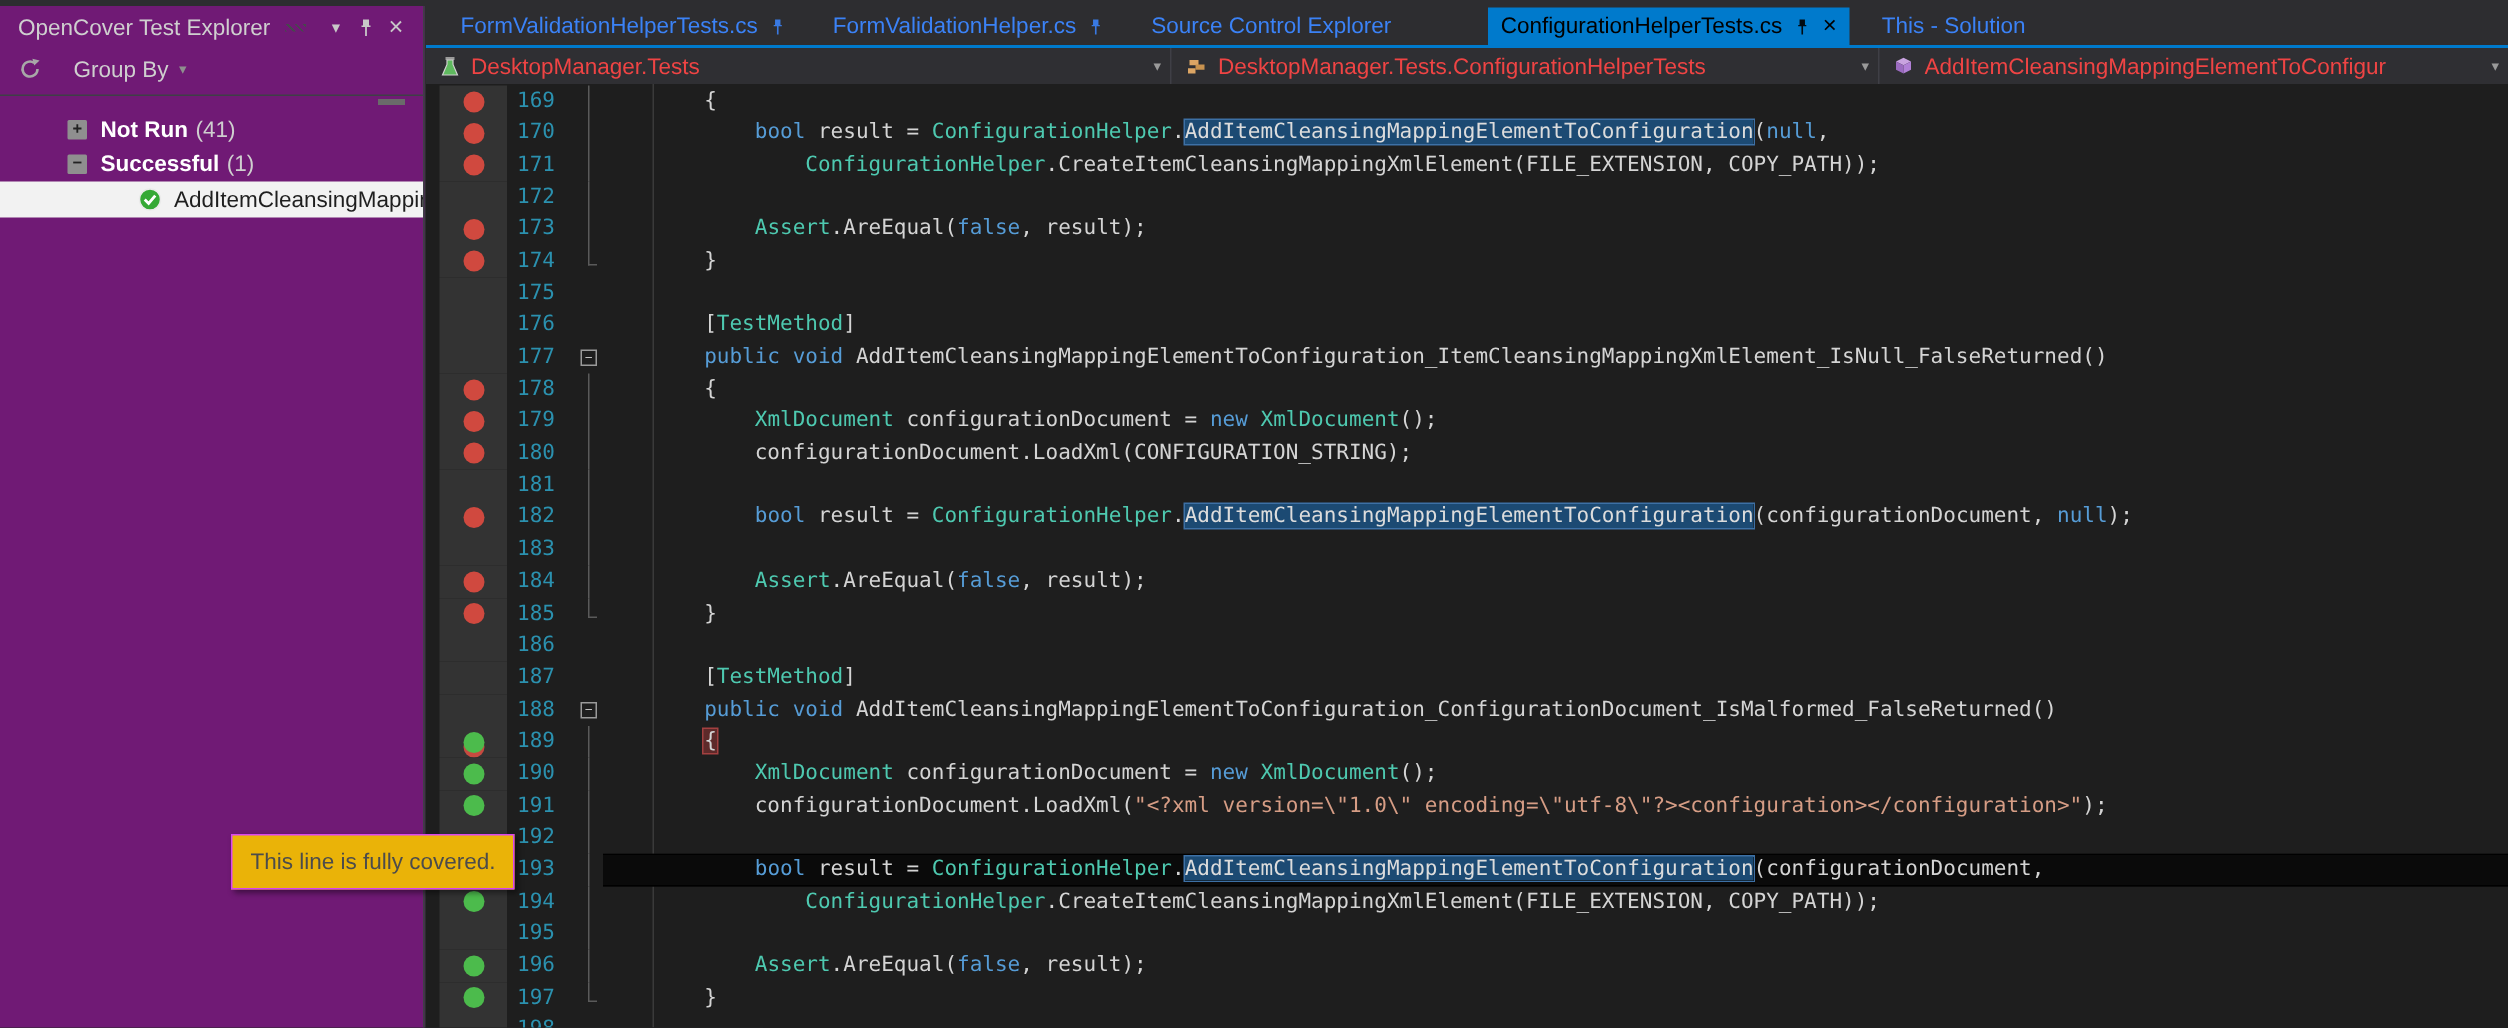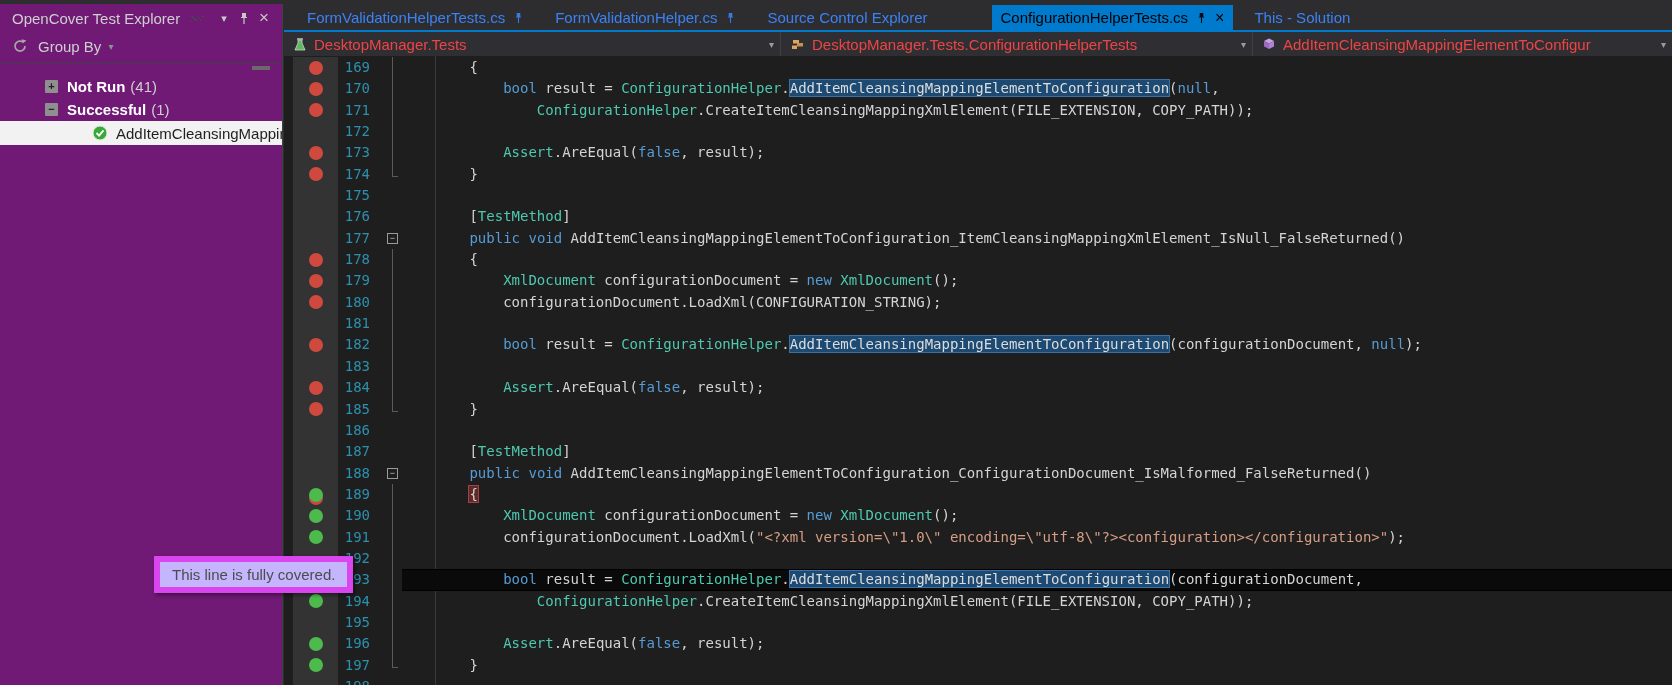--- a/index.html
+++ b/index.html
@@ -9,21 +9,21 @@
   
   .left-panel { position:absolute; left:0; top:4px; bottom:0; width:283px;
                 background:#701a75; border-right:1px solid #3f3f46; color:#d0d0d0; }
   .panel-title { display:flex; align-items:center; height:28px; padding:0 8px 0 12px;
                  font-size:15px; color:#cfcfcf; }
   .hatch { flex:1; height:5px; margin:0 10px;
            background:repeating-linear-gradient(45deg,#47474d 0 1px,transparent 1px 4px); }
   .title-btn { width:20px; height:20px; display:flex; align-items:center; justify-content:center;
                color:#c8c8c8; font-size:11px; cursor:default; }
   .title-btn.close { font-size:17px; }
-  .panel-toolbar { display:flex; align-items:center; height:28px; padding:0 12px; gap:10px; }
+  .panel-toolbar { display:flex; align-items:center; height:28px; padding:0 12px; gap:21px; }
   .groupby { display:flex; align-items:center; gap:7px; font-size:15px; color:#cfcfcf; }
   .groupby .caret { color:#8f8f8f; font-size:10px; }
   .tree-hscroll { position:relative; height:9px; border-top:1px solid #3f3f46; margin-top:3px; }
   .tree-hscroll .thumb { position:absolute; right:12px; top:2px; width:18px; height:4px; background:#6a6a6a; }
   .tree { margin-top:3px; }
   .tree-row { height:23px; display:flex; align-items:center; font-size:15px; }
   .tree-row .expander { width:13px; height:13px; background:#8f8f8f; color:#222;
         font-size:11px; font-weight:bold; line-height:11px; display:flex; align-items:center;
         justify-content:center; margin-right:9px; border-radius:1px; }
   .tree-group { padding-left:45px; }
@@ -79,21 +79,21 @@
                color:#d4d4d4; white-space:pre; overflow:hidden; }
   .ed-row.current .cell-code { background:#0a0a0a; box-shadow:inset 0 1px 0 #000, inset 0 -1px 0 #000; }
   .seg.k { color:#569cd6; }
   .seg.t { color:#4ec9b0; }
   .seg.s { color:#d69d85; }
   .seg.h { color:#dcdcdc; background:#1c4a73; box-shadow:0 0 0 1px #3d70a5; }
   .seg.b { color:#d4d4d4; background:#5e2a2a; box-shadow:0 0 0 1px #a34040; }
 
   
   .cov-tooltip { position:absolute; left:154px; top:556px; z-index:40; height:37px;
-                 background:#c4b5fd; border:6px solid #d946ef; color:#4c4c4c;
+                 background:#eab308; border:1px solid #d946ef; color:#4c4c4c;
                  font-size:15px; display:flex; align-items:center; padding:0 12px;
                  box-shadow:2px 2px 4px rgba(0,0,0,.45); white-space:nowrap; }
 </style>
 </head>
 <body>
 
 <div class="left-panel">
   <div class="panel-title">
     <span>OpenCover Test Explorer</span>
     <span class="hatch"></span>

